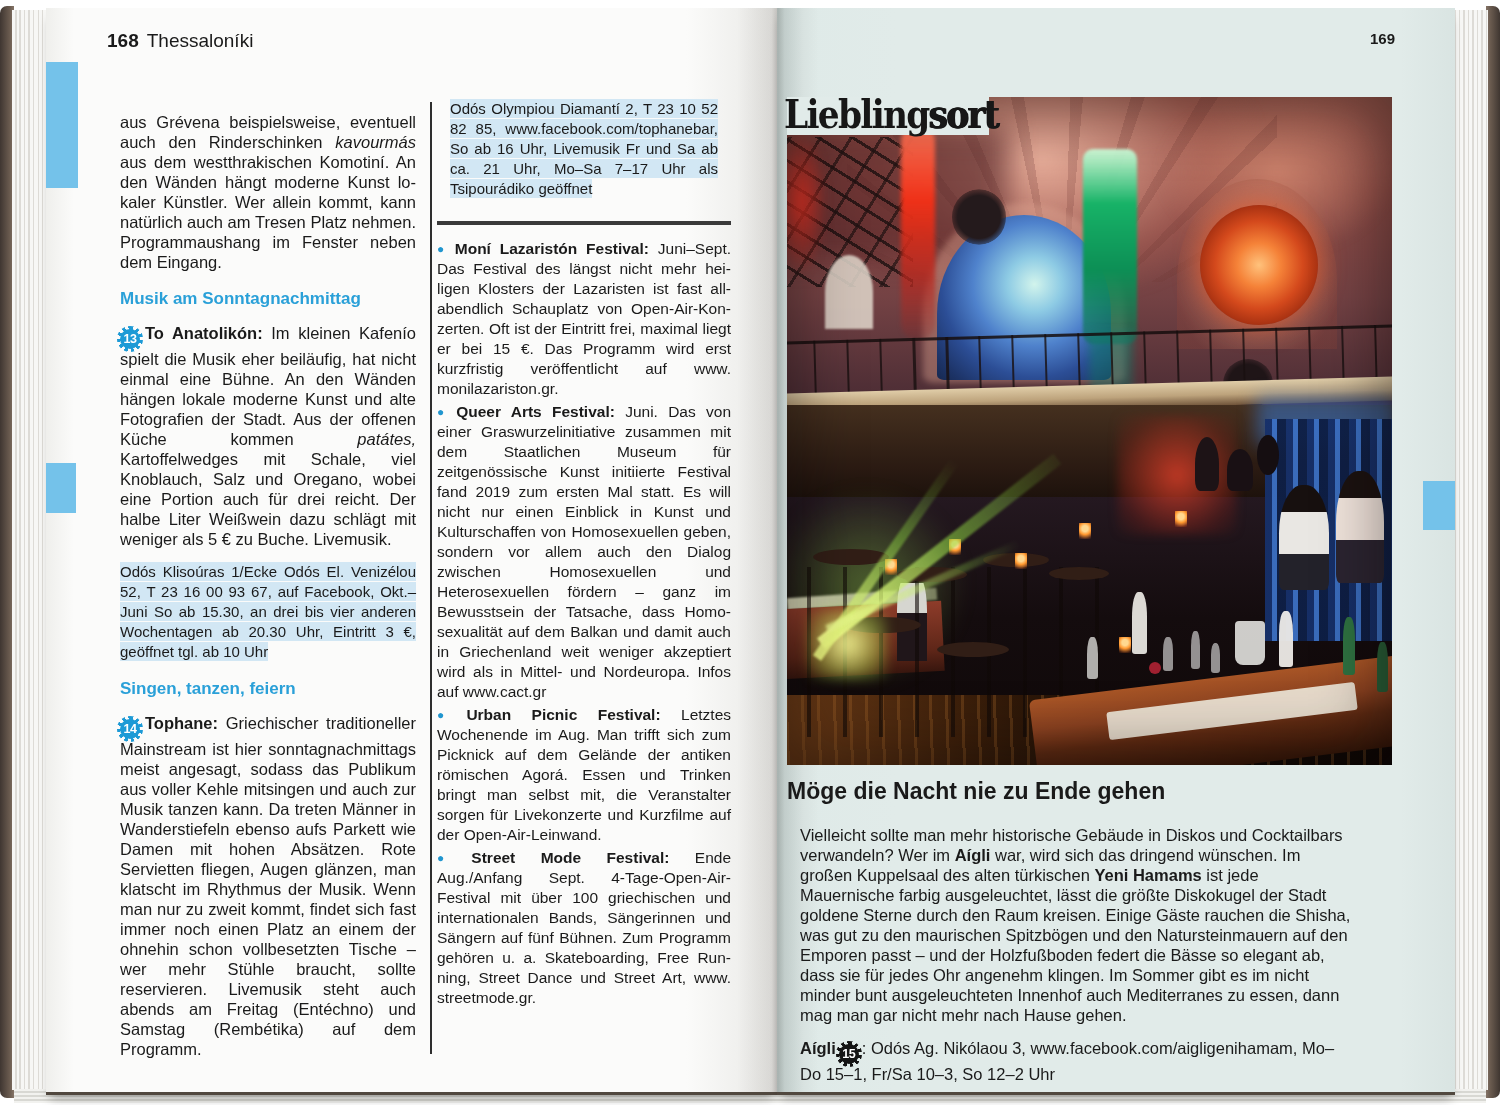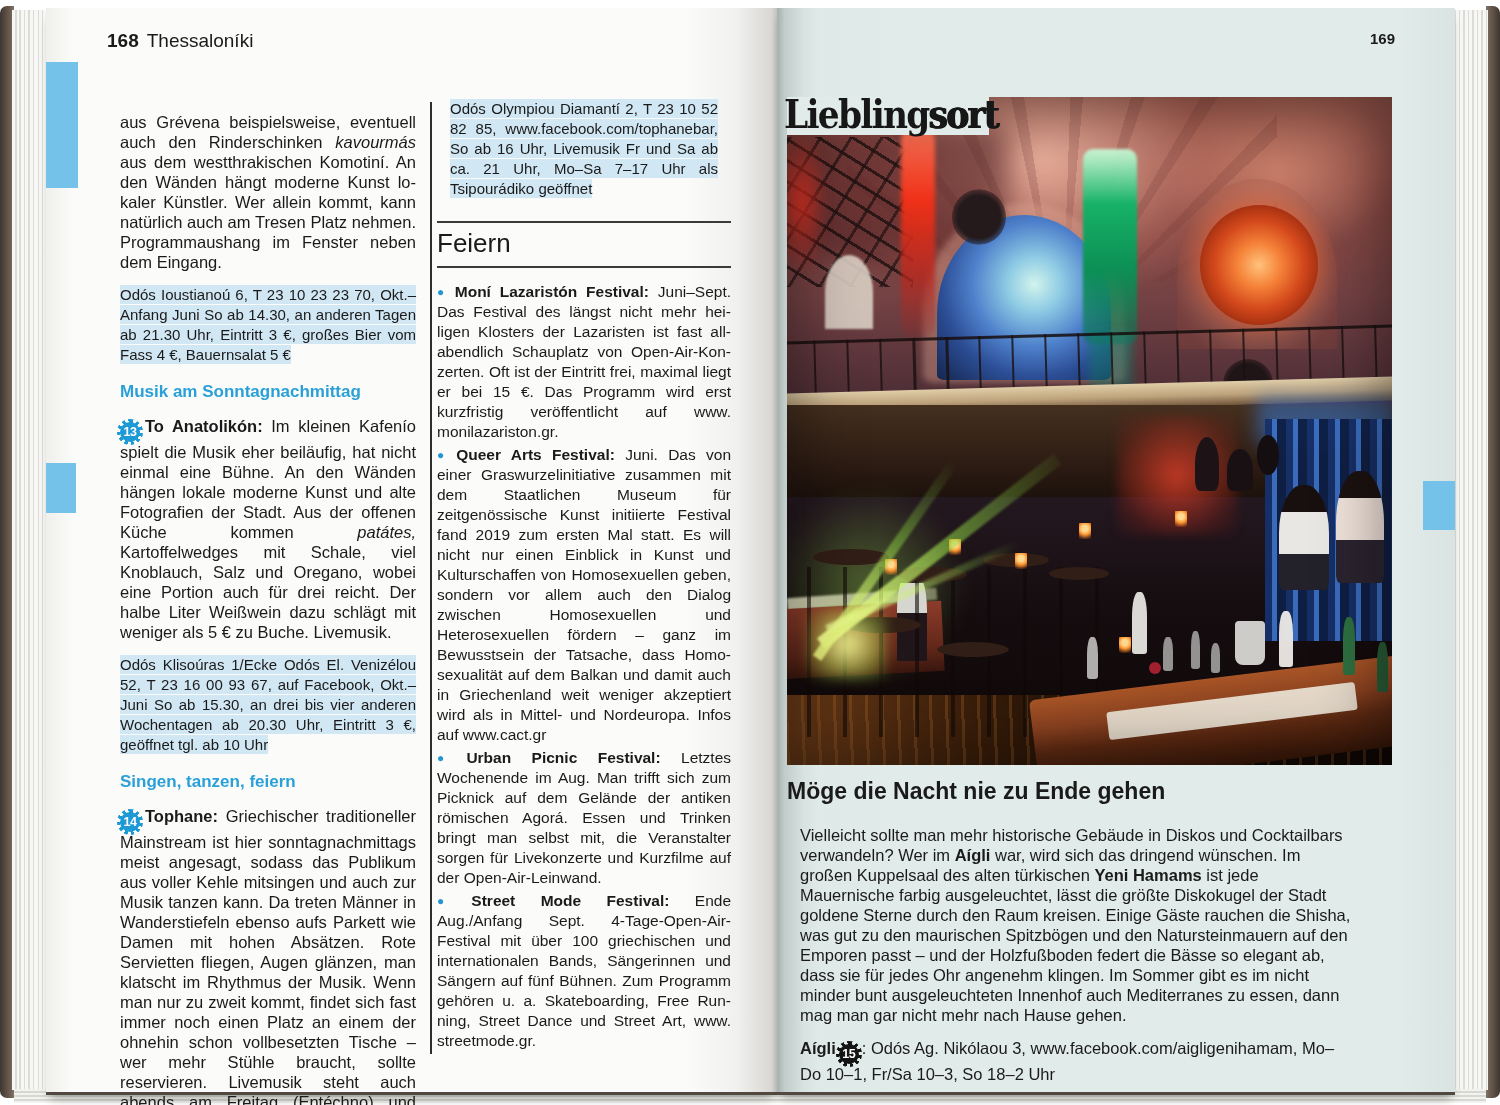--- a/index.html
+++ b/index.html
@@ -172,36 +172,34 @@
   <div class="tab tab-sq-r"></div>
 
   <div class="lp-header">
     <span class="num">168</span><span>Thessaloníki</span>
   </div>
 
   <div class="coldiv"></div>
 
   <div class="col col1">
     <p class="body-p"><span>aus Grévena beispielsweise, eventuell auch den Rinderschinken </span><i>kavourmás</i><span> aus dem westthrakischen Komotiní. An den Wänden hängt moderne Kunst lo­kaler Künstler. Wer allein kommt, kann natürlich auch am Tresen Platz nehmen. Programmaushang im Fenster neben dem Eingang.</span></p>
-    <p class="info"><span class="hl">Odós Ioustianoú 6, T 23 10 23 23 70, Okt.–Anfang Juni So ab 14.30, an anderen Tagen ab 21.30 Uhr, Eintritt 3 €, großes Bier vom Fass 4 €, Bauernsalat 5 €</span></p>
     <p class="bluehead">Musik am Sonntagnachmittag</p>
     <p class="body-p poi"><span class="badge">
           <span class="badge-num">13</span>
         </span><b>To Anatolikón:</b><span> Im kleinen Kafenío spielt die Musik eher beiläufig, hat nicht einmal eine Bühne. An den Wänden hängen lokale moderne Kunst und alte Fotografien der Stadt. Aus der offenen Küche kommen </span><i>patátes,</i><span> Kartoffelwedges mit Schale, viel Knoblauch, Salz und Ore­gano, wobei eine Portion auch für drei reicht. Der halbe Liter Weißwein dazu schlägt mit weniger als 5 € zu Buche. Livemusik.</span></p>
     <p class="info"><span class="hl">Odós Klisoúras 1/Ecke Odós El. Venizélou 52, T 23 16 00 93 67, auf Facebook, Okt.–Juni So ab 15.30, an drei bis vier anderen Wochentagen ab 20.30 Uhr, Eintritt 3 €, geöffnet tgl. ab 10 Uhr</span></p>
     <p class="bluehead">Singen, tanzen, feiern</p>
     <p class="body-p poi"><span class="badge">
           <span class="badge-num">14</span>
         </span><b>Tophane:</b><span> Griechischer traditioneller Mainstream ist hier sonntagnachmittags meist angesagt, sodass das Publikum aus voller Kehle mitsingen und auch zur Musik tanzen kann. Da treten Männer in Wanderstiefeln ebenso aufs Parkett wie Damen mit hohen Absätzen. Rote Servietten fliegen, Augen glänzen, man klatscht im Rhythmus der Musik. Wenn man nur zu zweit kommt, findet sich fast immer noch einen Platz an einem der oh­nehin schon vollbesetzten Tische – wer mehr Stühle braucht, sollte reservieren. Livemusik steht auch abends am Freitag (Entéchno) und Samstag (Rembétika) auf dem Programm.</span></p>
   </div>
 
   <div class="col col2">
     <p class="info" style="margin-top:0;"><span class="hl">Odós Olympiou Diamantí 2, T 23 10 52 82 85, www.facebook.com/​tophanebar, So ab 16 Uhr, Livemusik Fr und Sa ab ca. 21 Uhr, Mo–Sa 7–17 Uhr als Tsipourádiko geöffnet</span></p>
     <hr class="rule">
-    <h2 class="feiern">Feiern</h2>
     <hr class="rule" style="margin-top:0;">
     <ul class="fests">
       <li class="fest"><span class="bullet">●</span><b>Moní Lazaristón Festival:</b><span> Juni–Sept. Das Festival des längst nicht mehr hei­ligen Klosters der Lazaristen ist fast all­abendlich Schauplatz von Open-Air-Kon­zerten. Oft ist der Eintritt frei, maximal liegt er bei 15 €. Das Programm wird erst kurzfristig veröffentlicht auf www.​monilazariston.gr.</span></li>
       <li class="fest"><span class="bullet">●</span><b>Queer Arts Festival:</b><span> Juni. Das von einer Graswurzelinitiative zusammen mit dem Staatlichen Museum für zeitgenössische Kunst initiierte Festival fand 2019 zum ersten Mal statt. Es will nicht nur einen Einblick in Kunst und Kulturschaffen von Homosexuellen geben, sondern vor allem auch den Dialog zwischen Homosexuellen und Heterosexuellen fördern – ganz im Bewusstsein der Tatsache, dass Homo­sexualität auf dem Balkan und damit auch in Griechenland weit weniger akzeptiert wird als in Mittel- und Nordeuropa. Infos auf www.cact.gr</span></li>
       <li class="fest"><span class="bullet">●</span><b>Urban Picnic Festival:</b><span> Letztes Wochen­ende im Aug. Man trifft sich zum Picknick auf dem Gelände der antiken römischen Agorá. Essen und Trinken bringt man selbst mit, die Veranstalter sorgen für Livekonzerte und Kurzfilme auf der Open-Air-Leinwand.</span></li>
       <li class="fest"><span class="bullet">●</span><b>Street Mode Festival:</b><span> Ende Aug./Anfang Sept. 4-Tage-Open-Air-Festival mit über 100 griechischen und interna­tionalen Bands, Sängerinnen und Sän­gern auf fünf Bühnen. Zum Programm gehören u. a. Skateboarding, Free Run­ning, Street Dance und Street Art, www.​streetmode.gr.</span></li>
     </ul>
   </div>
 
   <div class="rp-num">169</div>
@@ -274,16 +272,16 @@
   </div>
 
   <div class="rp-title"><span class="t1">Liebling</span><span class="t2">sort</span></div>
 
   <div class="caption">Möge die Nacht nie zu Ende gehen</div>
 
   <div class="rp-body">
     <p><span>Vielleicht sollte man mehr historische Gebäude in Diskos und Cocktailbars verwandeln? Wer im </span><b>Aígli</b><span> war, wird sich das dringend wünschen. Im großen Kuppelsaal des alten türkischen </span><b>Yeni Hamams</b><span> ist jede Mauernische farbig ausgeleuchtet, lässt die größte Diskokugel der Stadt goldene Sterne durch den Raum kreisen. Einige Gäste rauchen die Shisha, was gut zu den mauri­schen Spitzbögen und den Natursteinmauern auf den Emporen passt – und der Holzfußboden federt die Bässe so elegant ab, dass sie für jedes Ohr angenehm klingen. Im Sommer gibt es im nicht minder bunt ausgeleuchteten Innenhof auch Mediterranes zu essen, dann mag man gar nicht mehr nach Hause gehen.</span></p>
     <p class="listing"><b>Aígli</b><span class="badge badge-black">
           <span class="badge-num">15</span>
-        </span><span>: Odós Ag. Nikólaou 3, www.facebook.com/​aigligenihamam, Mo–Do 10–1, Fr/Sa 10–3, So 18–2 Uhr</span></p>
+        </span><span>: Odós Ag. Nikólaou 3, www.facebook.com/​aigligenihamam, Mo–Do 15–1, Fr/Sa 10–3, So 12–2 Uhr</span></p>
   </div>
 
 </div>
 
 </body></html>

